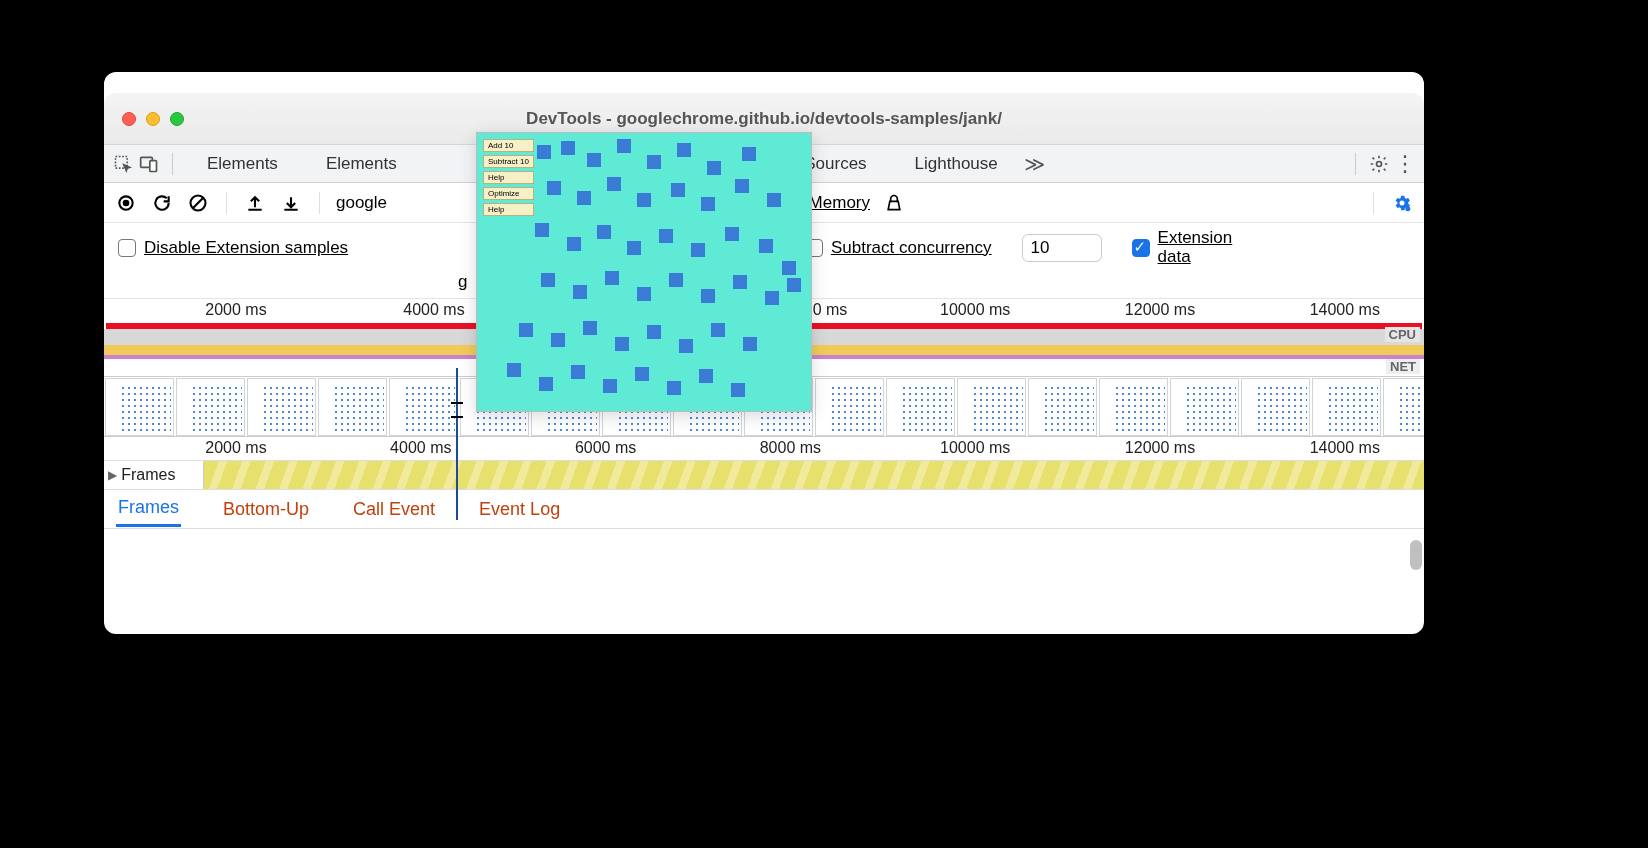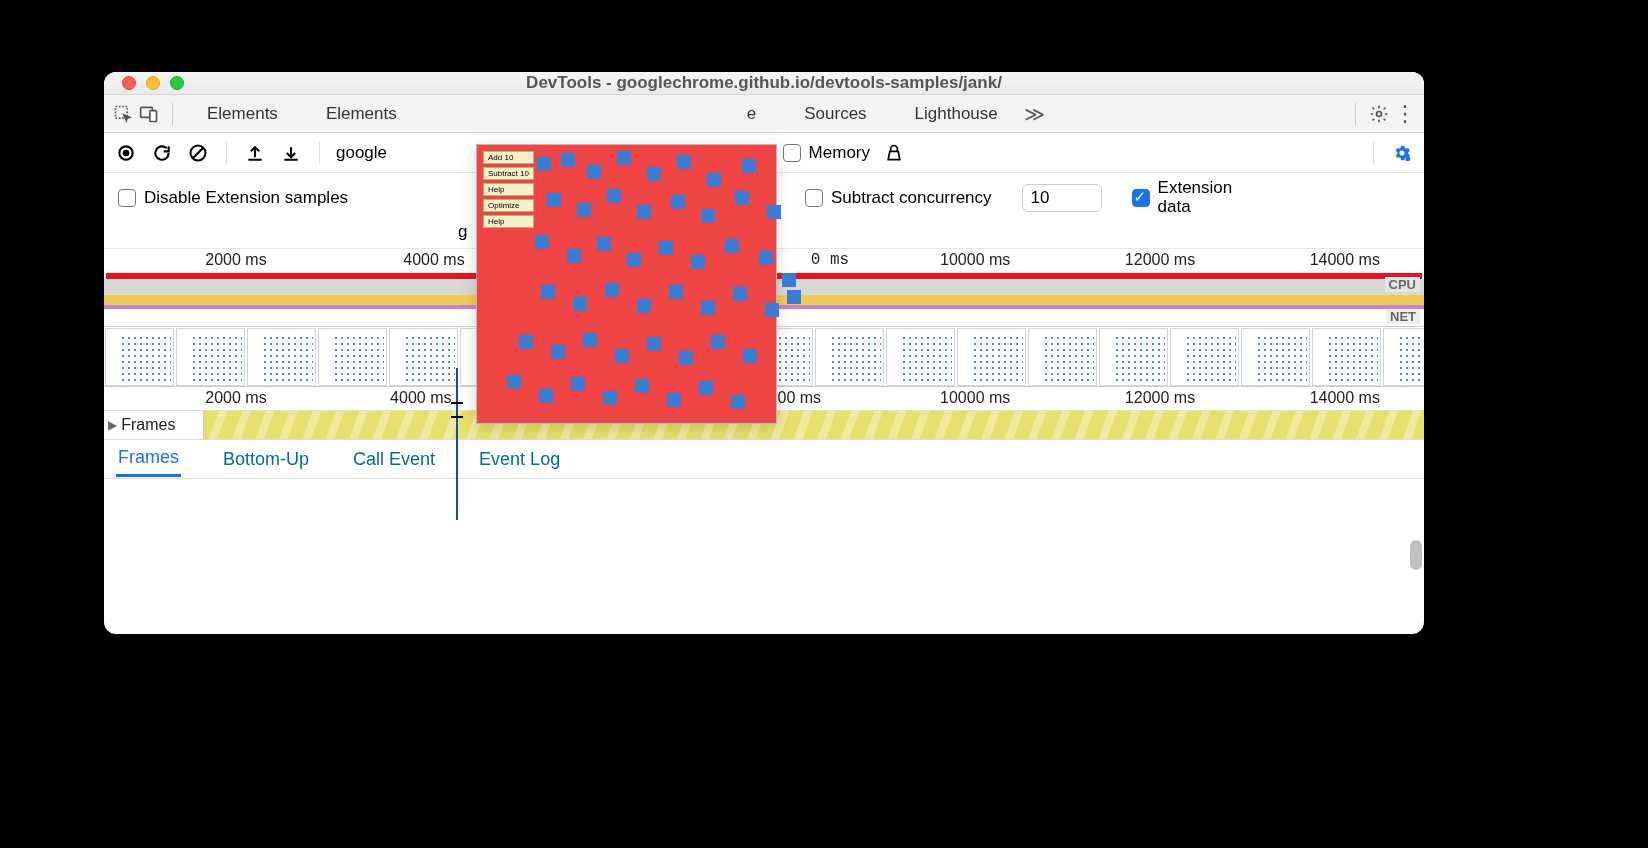--- a/index.html
+++ b/index.html
@@ -1,33 +1,33 @@
 <!DOCTYPE html>
 <html><head>
 <meta charset="utf-8">
 <style>
 * { box-sizing: border-box; margin: 0; padding: 0; font-family: -apple-system, "Helvetica Neue", Arial, sans-serif; }
 body { background: #000; width: 1648px; height: 848px; position: relative; }
 .window { position: absolute; left: 104px; top: 72px; width: 1320px; height: 562px; background: #fff; border-radius: 12px; box-shadow: 0 20px 60px rgba(0,0,0,.5); overflow: visible; }
-.titlebar { height: 23px; background: linear-gradient(#f4f4f4,#eaeaea); border-bottom: 1px solid #d6d6d6; border-radius: 12px 12px 0 0; display: flex; align-items: center; position: relative; }
+.titlebar { height: 52px; background: linear-gradient(#f4f4f4,#eaeaea); border-bottom: 1px solid #d6d6d6; border-radius: 12px 12px 0 0; display: flex; align-items: center; position: relative; margin-top: 21px; }
 .traffic { display: flex; gap: 10px; margin-left: 18px; }
 .dot { width: 14px; height: 14px; border-radius: 50%; }
 .dot.r { background: #ff5f57; border:1px solid #e24238; }
 .dot.y { background: #febc2e; border:1px solid #d9a116; }
 .dot.g { background: #28c840; border:1px solid #1ea52f; }
 .title { position:absolute; left:0; right:0; text-align:center; font-size: 17px; font-weight: 600; color: #555; pointer-events:none;}
 .tabbar { height: 38px; background: #f1f3f4; border-bottom: 1px solid #d0d0d0; display:flex; align-items:center; padding: 0 8px; font-size: 17px; color: #444; gap: 4px; }
 .tabbar .ico { width: 22px; height: 22px; display:flex; align-items:center; justify-content:center; color:#555; cursor:pointer; }
 .tabbar .divider { width:1px; height:22px; background:#ccc; margin: 0 8px; }
 .tabbar .tab { padding: 6px 22px; cursor:pointer; color:#333; }
 .tabbar .spacer { flex:1; }
 .toolbar { height: 40px; border-bottom:1px solid #e5e5e5; display:flex; align-items:center; padding: 0 10px; gap: 12px; font-size:17px; }
 .toolbar .ibtn { width:24px; height:24px; display:flex; align-items:center; justify-content:center; cursor:pointer; color:#333; }
 .toolbar .sep { width:1px; height:22px; background:#ddd; margin:0 4px; }
-.chk { display:flex; align-items:center; gap:8px; cursor:pointer; }
+.chk { display:flex; align-items:center; gap:8px; cursor:pointer;text-decoration:underline; }
 .chk input[type=checkbox] { width:18px; height:18px; border-radius:4px; border:1.5px solid #777; appearance:none; position:relative; cursor:pointer; }
 .chk input:checked { background:#1a73e8; border-color:#1a73e8; }
 .chk input:checked::after { content:"✓"; color:#fff; position:absolute; font-size:15px; left:1px; top:-2px; }
 .opts { padding: 6px 14px; font-size:17px; display:flex; flex-direction:column; gap:6px; border-bottom:1px solid #e5e5e5; }
 .opts .row { display:flex; align-items:center; gap:30px; }
 .numinput { border:1px solid #ccc; border-radius:6px; padding:3px 8px; width:80px; font-size:17px; }
 .overview { position:relative; height:78px; border-bottom:1px solid #ccc; }
 .ruler { height:24px; position:relative; font-size:16px; color:#222; }
 .ruler span { position:absolute; top:2px; transform:translateX(-50%); }
 .redbar { position:absolute; top:24px; left:2px; right:2px; height:6px; background:#e81123; }
@@ -38,27 +38,27 @@
 .netlabel { position:absolute; right:4px; top:60px; font-size:13px; font-weight:700; color:#666; background:#eee; padding:0 4px;}
 .filmstrip { height:60px; display:flex; border-bottom:1px solid #ccc; overflow:hidden; }
 .filmstrip .thumb { flex:0 0 auto; width:69px; height:58px; border:1px solid #cfd5da; margin:1px; background:#fff; position:relative; }
 .filmstrip .thumb::before { content:""; position:absolute; inset:6px 2px 2px 14px; background-image: radial-gradient(#3a7bd5 1.2px, transparent 1.2px); background-size:6px 6px; opacity:.9;}
 .ruler2 { height:24px; position:relative; font-size:16px; color:#222; border-bottom:1px solid #ddd;}
 .ruler2 span { position:absolute; top:2px; transform:translateX(-50%); }
 .frames { height:28px; display:flex; align-items:stretch; }
 .frames .label { width:100px; display:flex; align-items:center; gap:4px; padding-left:4px; font-size:16px; color:#222; border-right:1px solid #ccc; background:#fff;}
 .frames .lane { flex:1; background: repeating-linear-gradient(110deg, #e8e06d, #e8e06d 14px, #f1ea9c 14px, #f1ea9c 22px); position:relative;}
 .detailtabs { height:40px; display:flex; align-items:center; gap:40px; padding: 0 12px; font-size:18px; border-top:1px solid #ddd; border-bottom:1px solid #ddd;}
-.detailtabs .dt { padding:6px 2px; cursor:pointer; color:#0369a1; }
+.detailtabs .dt { padding:6px 2px; cursor:pointer; color:#c2410c; }
 .detailtabs .dt.active { color:#1a73e8; border-bottom:3px solid #1a73e8; font-weight:500;}
 .scrollbit { position:absolute; right:2px; top:468px; width:12px; height:30px; background:#c0c0c0; border-radius:6px;}
 .playhead { position:absolute; left:352px; top:296px; width:2px; height:152px; background:#1a4b9c; z-index:30;}
 .playhead::before{ content:""; position:absolute; top:34px; left:-5px; width:12px; height:12px; border-top:2px solid #000; border-bottom:2px solid #000;}
 
-.preview { position:absolute; left:476px; top:144px; width:301px; height:280px; background:#ef4444; border:1px solid #bbb; box-shadow:0 4px 16px rgba(0,0,0,.15); z-index:50; }
+.preview { position:absolute; left:476px; top:132px; width:336px; height:280px; background:#5eead4; border:1px solid #bbb; box-shadow:0 4px 16px rgba(0,0,0,.15); z-index:50; }
 .preview .mini { position:absolute; left:6px; top:6px; display:flex; flex-direction:column; gap:3px; }
 .preview .mini button { font-size:8px; padding:1px 4px; background:#f5f0c6; border:1px solid #b8b080; text-align:left; cursor:pointer; }
 .preview .sq { position:absolute; width:14px; height:14px; background:#3a7bd5; }
 svg.ic { width:20px; height:20px; }
 </style>
 </head>
 <body>
 
 <div class="window">
 
@@ -176,21 +176,21 @@
     <div class="row">
       <div style="width:310px"></div>
       <span>g</span>
     </div>
   </div>
 
   <div class="overview">
     <div class="ruler">
       <span style="left:10%">2000 ms</span>
       <span style="left:25%">4000 ms</span>
-      <span style="left:55%;font-family:Liberation Mono, monospace;">0 ms</span>
+      <span style="left:55%;">0 ms</span>
       <span style="left:66%">10000 ms</span>
       <span style="left:80%">12000 ms</span>
       <span style="left:94%">14000 ms</span>
     </div>
     <div class="redbar"></div>
     <div class="cpubg"></div>
     <div class="cpuwave"></div>
     <div class="cpuwave2"></div>
     <div class="cpulabel">CPU</div>
     <div class="netlabel">NET</div>

